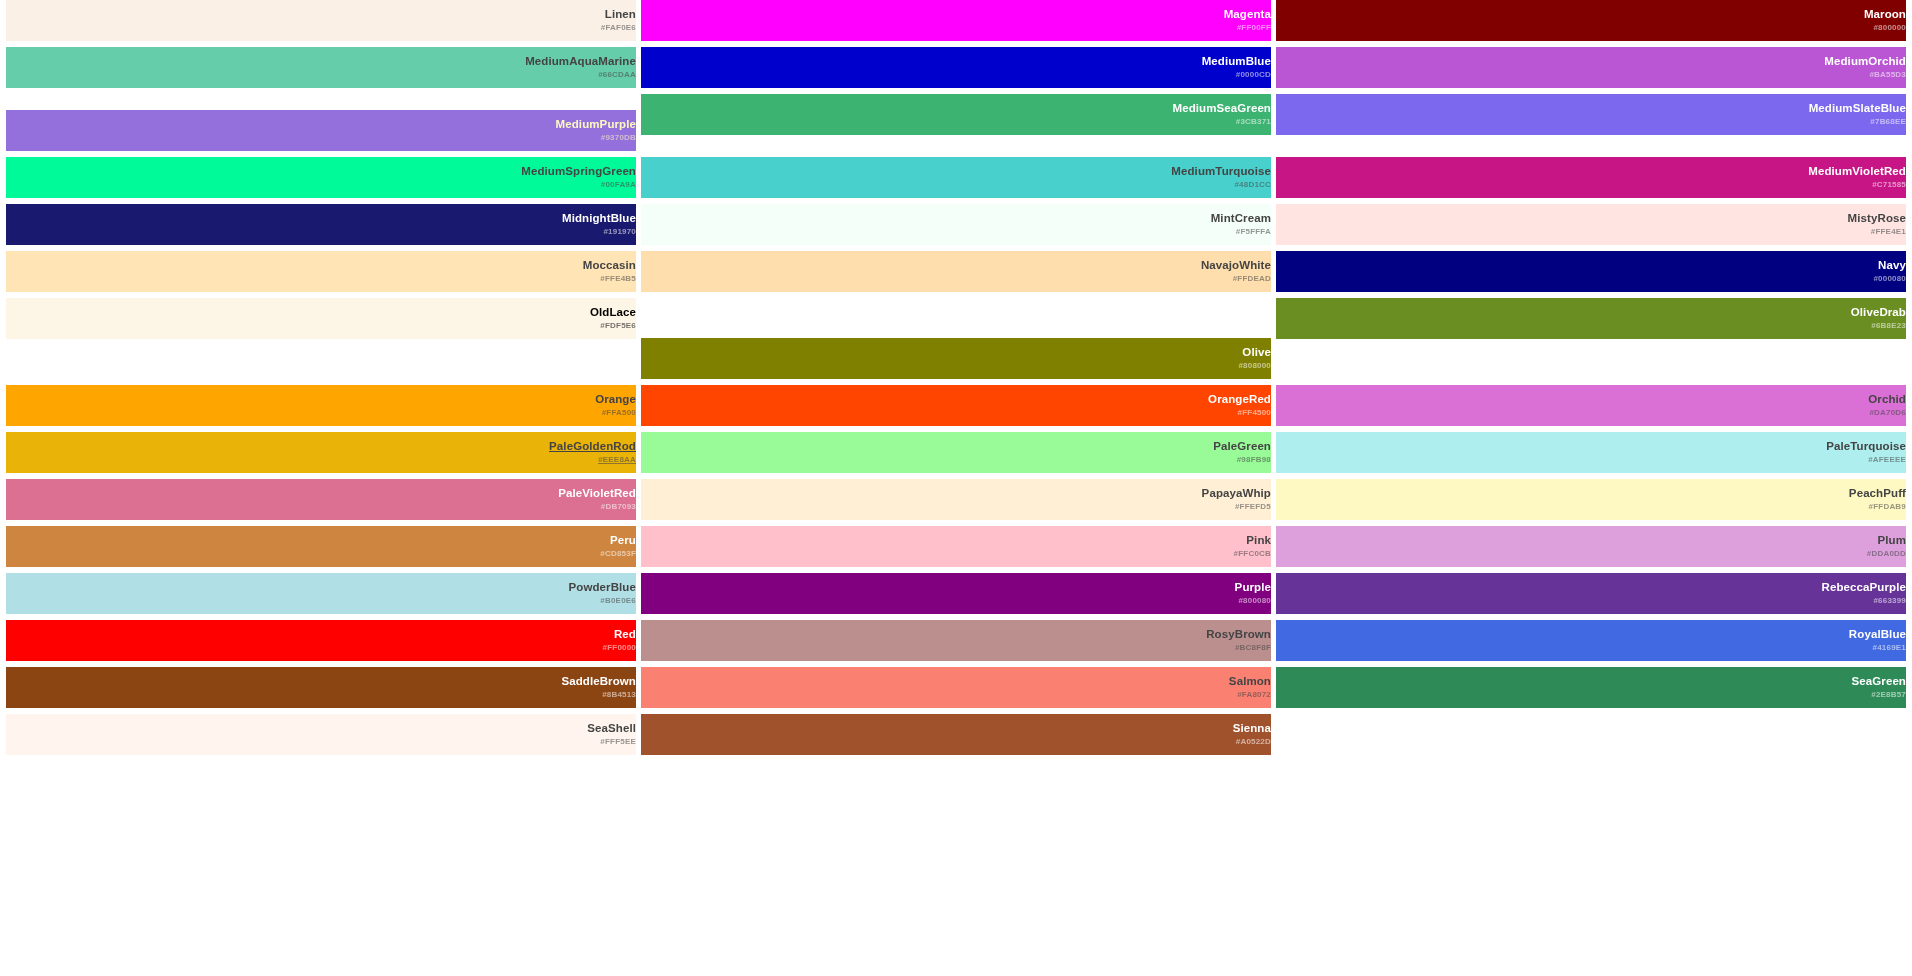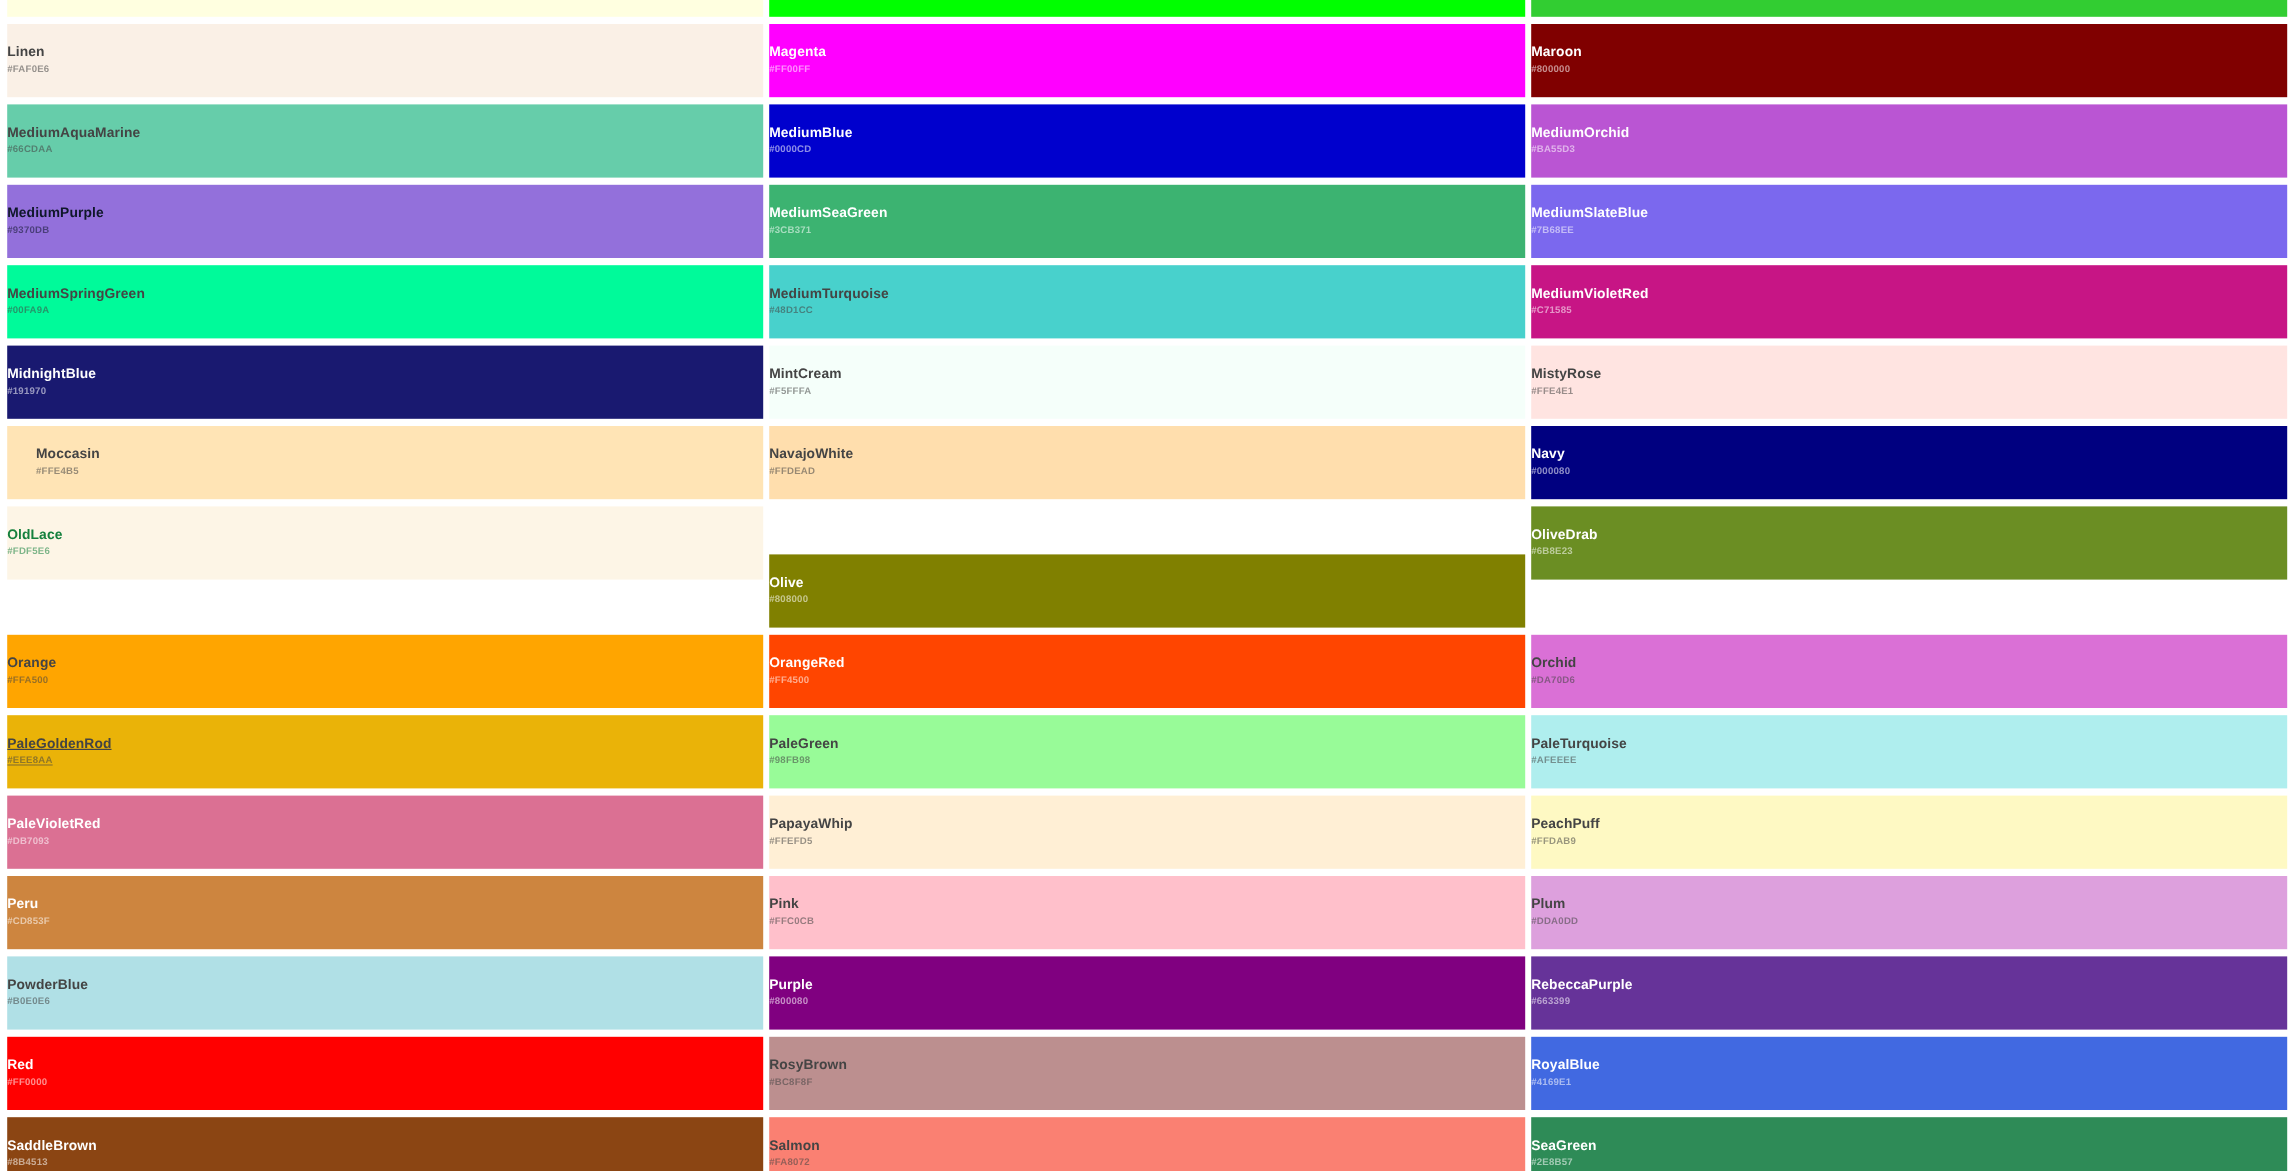--- a/index.html
+++ b/index.html
@@ -18,24 +18,24 @@
     grid-template-columns: 1fr 1fr 1fr;
     column-gap: 5px;
     row-gap: 6px;
     padding: 0 6px;
     width: 1912px;
     
     margin-top: -47px;
   }
 
   .swatch-card {
-    height: 61px;
+    height: 41px;
     display: flex;
     flex-direction: column;
-    align-items: flex-start;
+    align-items: flex-end;
     justify-content: center;
     overflow: hidden;
     line-height: 1.1;
   }
 
   .swatch-name {
     font-size: 11.5px;
     font-weight: bold;
     letter-spacing: 0.1px;
     white-space: nowrap;
@@ -74,21 +74,21 @@
       <div class="swatch-hex">#66CDAA</div>
     </div>
     <div class="swatch-card" style="background: rgb(0, 0, 205); color: rgb(255, 255, 255);">
       <div class="swatch-name">MediumBlue</div>
       <div class="swatch-hex">#0000CD</div>
     </div>
     <div class="swatch-card" style="background: rgb(186, 85, 211); color: rgb(255, 255, 255);">
       <div class="swatch-name">MediumOrchid</div>
       <div class="swatch-hex">#BA55D3</div>
     </div>
-    <div class="swatch-card" style="background: rgb(147, 112, 219); color: #0f172a;">
+    <div class="swatch-card" style="background: rgb(147, 112, 219); color: #fef9c3; margin-top: 16px;">
       <div class="swatch-name">MediumPurple</div>
       <div class="swatch-hex">#9370DB</div>
     </div>
     <div class="swatch-card" style="background: rgb(60, 179, 113); color: rgb(255, 255, 255);">
       <div class="swatch-name">MediumSeaGreen</div>
       <div class="swatch-hex">#3CB371</div>
     </div>
     <div class="swatch-card" style="background: rgb(123, 104, 238); color: rgb(255, 255, 255);">
       <div class="swatch-name">MediumSlateBlue</div>
       <div class="swatch-hex">#7B68EE</div>
@@ -122,21 +122,21 @@
       <div class="swatch-hex">#FFE4B5</div>
     </div>
     <div class="swatch-card" style="background: rgb(255, 222, 173); color: rgb(68, 68, 68);">
       <div class="swatch-name">NavajoWhite</div>
       <div class="swatch-hex">#FFDEAD</div>
     </div>
     <div class="swatch-card" style="background: rgb(0, 0, 128); color: rgb(255, 255, 255);">
       <div class="swatch-name">Navy</div>
       <div class="swatch-hex">#000080</div>
     </div>
-    <div class="swatch-card" style="background: rgb(253, 245, 230); color: #15803d;">
+    <div class="swatch-card" style="background: rgb(253, 245, 230); color: #000000;">
       <div class="swatch-name">OldLace</div>
       <div class="swatch-hex">#FDF5E6</div>
     </div>
     <div class="swatch-card" style="background: rgb(128, 128, 0); color: rgb(255, 255, 255); margin-top: 40px;">
       <div class="swatch-name">Olive</div>
       <div class="swatch-hex">#808000</div>
     </div>
     <div class="swatch-card" style="background: rgb(107, 142, 35); color: rgb(255, 255, 255);">
       <div class="swatch-name">OliveDrab</div>
       <div class="swatch-hex">#6B8E23</div>

